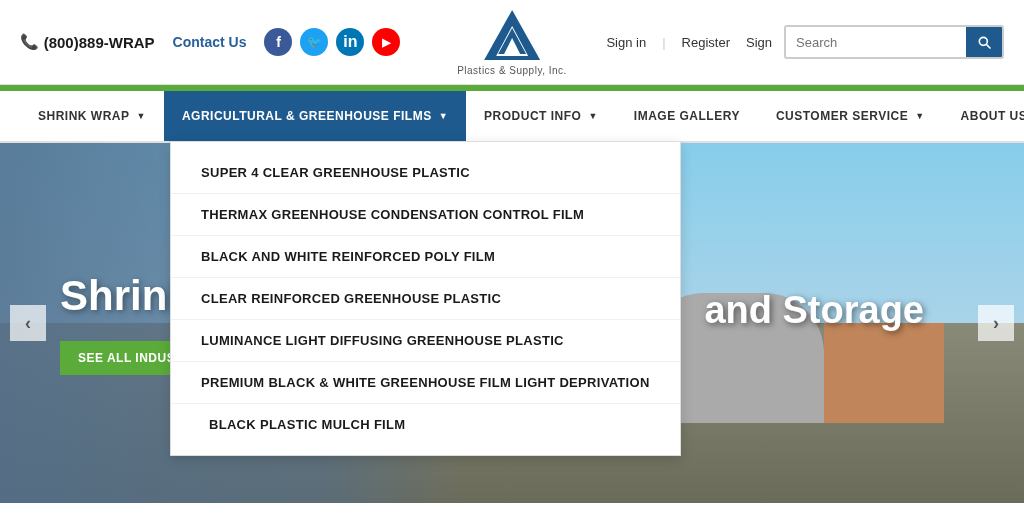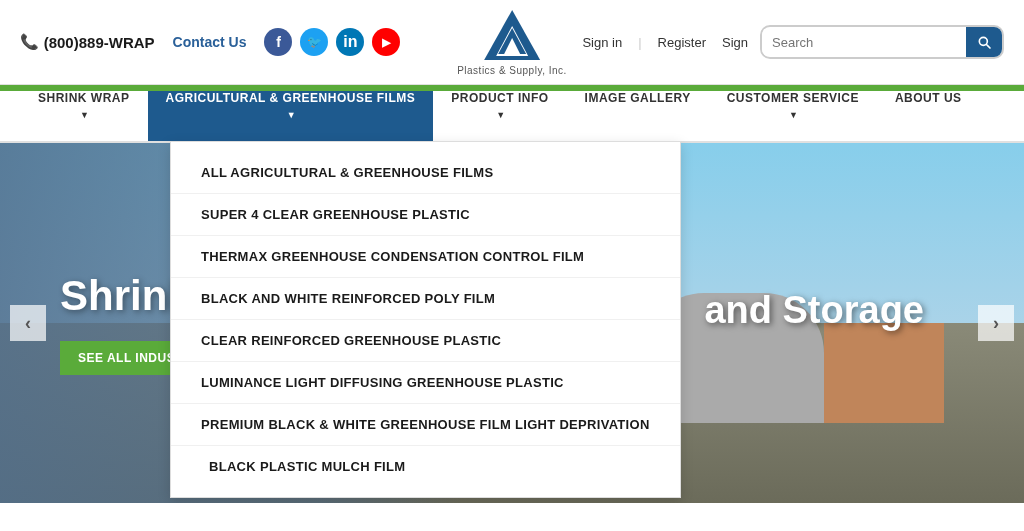--- a/index.html
+++ b/index.html
@@ -99,23 +99,23 @@
     .auth-links span { color: #ccc; }
     .auth-link {
       color: #333;
       text-decoration: none;
       font-size: 13px;
     }
     .search-container {
       display: flex;
       align-items: center;
       border: 2px solid #ccc;
-      border-radius: 10px;
+      border-radius: 3px;
       overflow: hidden;
-      width: 244px;
+      width: 220px;
     }
     .search-input {
       border: none;
       outline: none;
       padding: 6px 10px;
       font-size: 13px;
       width: 100%;
       color: #999;
     }
     .search-btn {
@@ -152,21 +152,20 @@
       height: 50px;
       font-size: 12px;
       font-weight: 700;
       color: #333;
       text-transform: uppercase;
       letter-spacing: 0.5px;
       cursor: pointer;
       text-decoration: none;
       gap: 5px;
       white-space: nowrap;
-      flex-direction: column;
     }
     .nav-item.active {
       background: #1e5a8e;
       color: #fff;
     }
     .chevron {
       font-size: 9px;
       margin-left: 2px;
     }
 
@@ -363,21 +362,20 @@
       <span>CUSTOMER SERVICE</span>
       <span class="chevron">▼</span>
     </a>
     <a class="nav-item" href="#">
       <span>ABOUT US</span>
 
     </a>
   </div>
 
   <div class="dropdown-overlay" style="left: 170px;">
-    <a class="dropdown-item" href="#">ALL AGRICULTURAL &amp; GREENHOUSE FILMS</a>
     <a class="dropdown-item" href="#">SUPER 4 CLEAR GREENHOUSE PLASTIC</a>
     <a class="dropdown-item" href="#">THERMAX GREENHOUSE CONDENSATION CONTROL FILM</a>
     <a class="dropdown-item" href="#">BLACK AND WHITE REINFORCED POLY FILM</a>
     <a class="dropdown-item" href="#">CLEAR REINFORCED GREENHOUSE PLASTIC</a>
     <a class="dropdown-item" href="#">LUMINANCE LIGHT DIFFUSING GREENHOUSE PLASTIC</a>
     <a class="dropdown-item" href="#">PREMIUM BLACK &amp; WHITE GREENHOUSE FILM LIGHT DEPRIVATION</a>
     <a class="dropdown-item" href="#">BLACK PLASTIC MULCH FILM</a>
   </div>
 </div>
 

